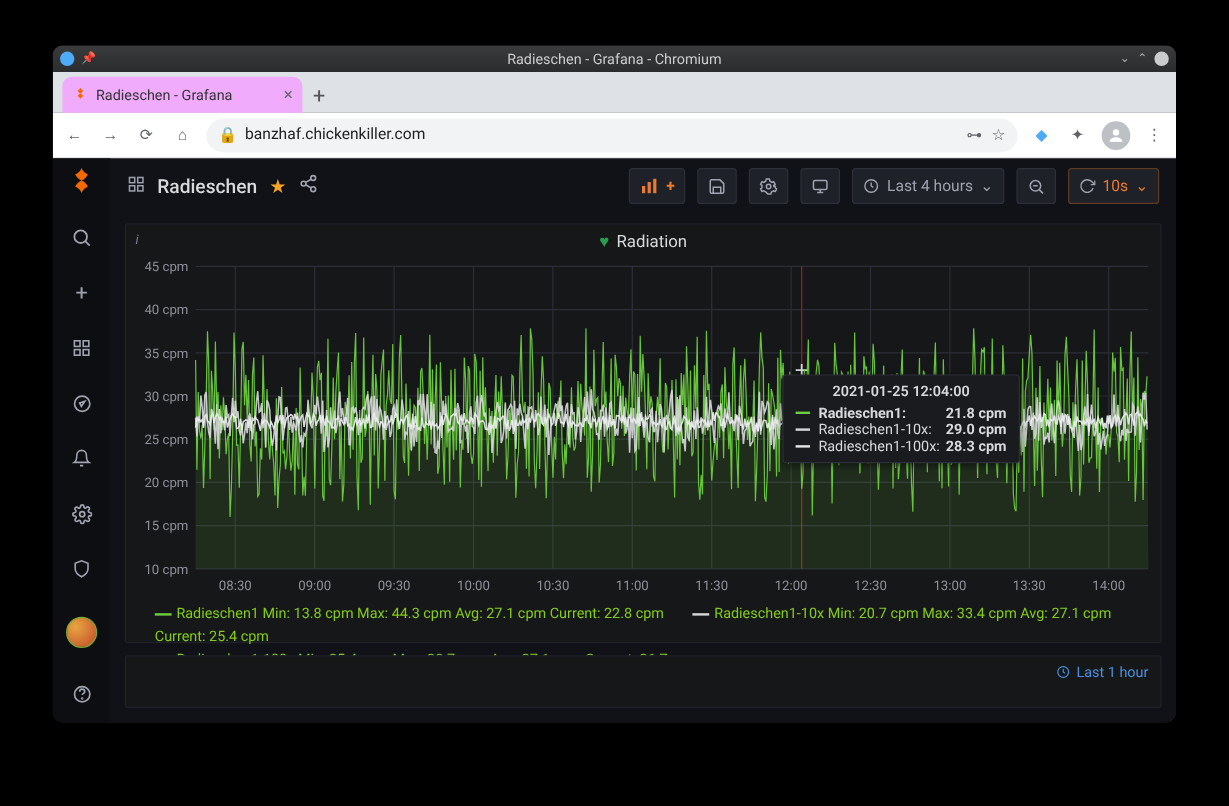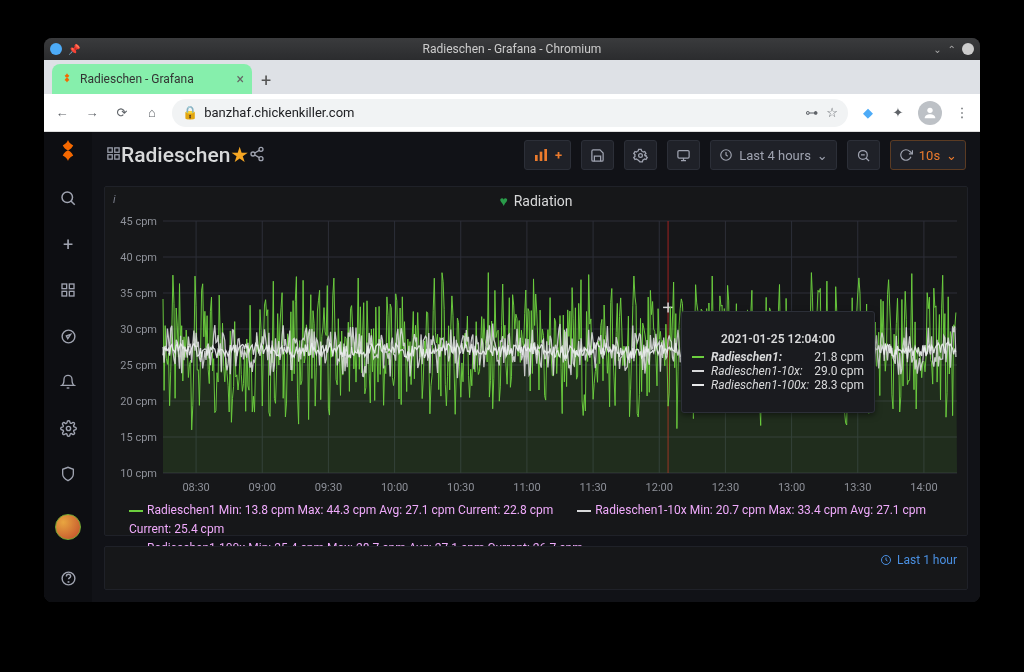--- a/index.html
+++ b/index.html
@@ -36,21 +36,21 @@
   .closewin { background:#ccc; }
   .chev { color:#aaa; font-size:10px;}
   
   .tabstrip {
     height: 34px;
     background: #dee1e6;
     display: flex; align-items: flex-end;
     padding-left: 8px;
   }
   .tab {
-    background: #86efac;
+    background: #f0abfc;
     height: 30px;
     width: 200px;
     border-radius: 8px 8px 0 0;
     display: flex; align-items: center;
     padding: 0 8px;
     gap: 6px;
     font-size: 12px;
     color: #333;
   }
   .tab .favicon { width:14px; height:14px; display:flex; align-items:center; justify-content:center;}
@@ -119,21 +119,21 @@
     flex: 1;
     display: flex; flex-direction: column;
     overflow: hidden;
   }
   .topbar {
     height: 46px;
     display: flex; align-items: center;
     padding: 0 14px;
     gap: 10px;
   }
-  .crumbs { display:flex; align-items:center; font-size:21px; color:#d8d9da;}
+  .crumbs { display:flex; align-items:center; gap:10px; font-size:16px; color:#d8d9da;}
   .crumbs .dash-icn { color:#9fa3b0; font-size:15px;}
   .crumb-title { font-weight:500; }
   .star { color:#f5a623; }
   .share { color:#9fa3b0; }
   .tb-spacer { flex:1; }
   .tb-btn {
     height: 30px;
     min-width: 30px;
     padding: 0 8px;
     background: #1f2128;
@@ -173,39 +173,39 @@
     color:#7b7f8c; font-size:11px; font-style:italic;
   }
   .chartwrap {
     position: relative;
     height: 282px;
     padding: 0 8px;
   }
   .chartwrap svg { display:block; }
   .tooltip {
     position:absolute;
-    top: 96px; left: 576px;
+    top: 96px; left: 547px;
     background:#1a1b1f;
     border:1px solid #2c2f38;
     border-radius:3px;
-    padding: 20px 10px;
+    padding: 6px 10px;
     font-size: 12px;
     color:#d8d9da;
     min-width: 165px;
     box-shadow: 0 2px 6px rgba(0,0,0,0.5);
   }
   .tooltip .time { text-align:center; font-weight:600; margin-bottom:4px; font-size:12px;}
   .tooltip .row { display:flex; align-items:center; gap:5px; white-space: nowrap;}
   .tooltip .swatch { width:12px; border-top:2px solid; margin-right:2px;}
-  .tooltip .label { flex:1;font-style:italic; }
-  .tooltip .val { font-weight:400; }
+  .tooltip .label { flex:1; }
+  .tooltip .val { font-weight:700; }
   .tooltip .bold .label { font-weight:700; }
   .legend {
     font-size: 12px;
-    color:#f0abfc;
+    color:#84cc16;
     padding: 4px 24px 8px 24px;
     line-height: 1.6;
   }
   .legend .sw { width:14px; display:inline-block; border-top:2px solid; vertical-align:middle; margin-right:4px;}
   .legend .sep { display:inline-block; width:18px;}
   .panel-last {
     position:absolute; top:6px; right:10px;
     color:#4a90e2; font-size:12px;
     display:flex; align-items:center; gap:5px;
   }

